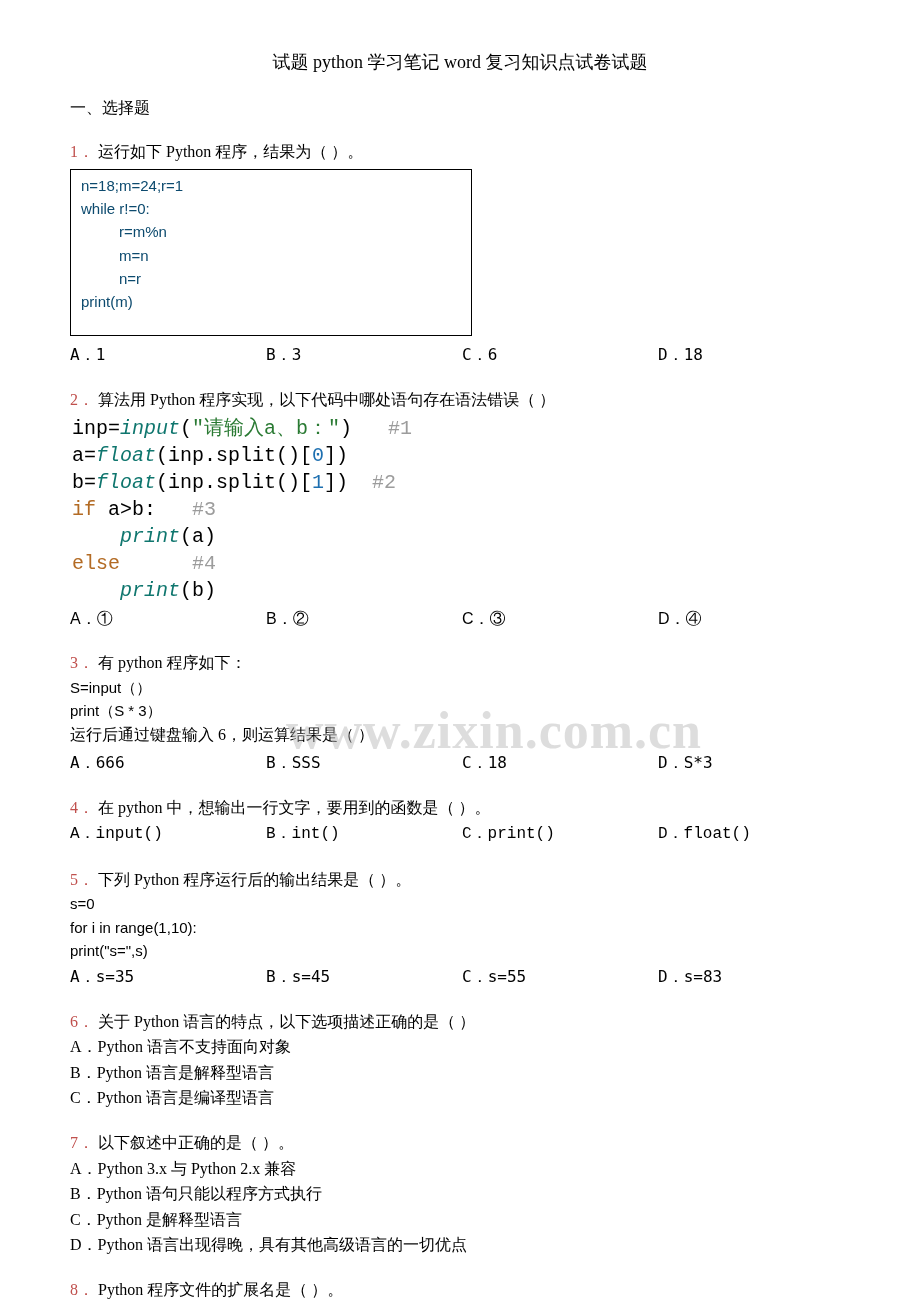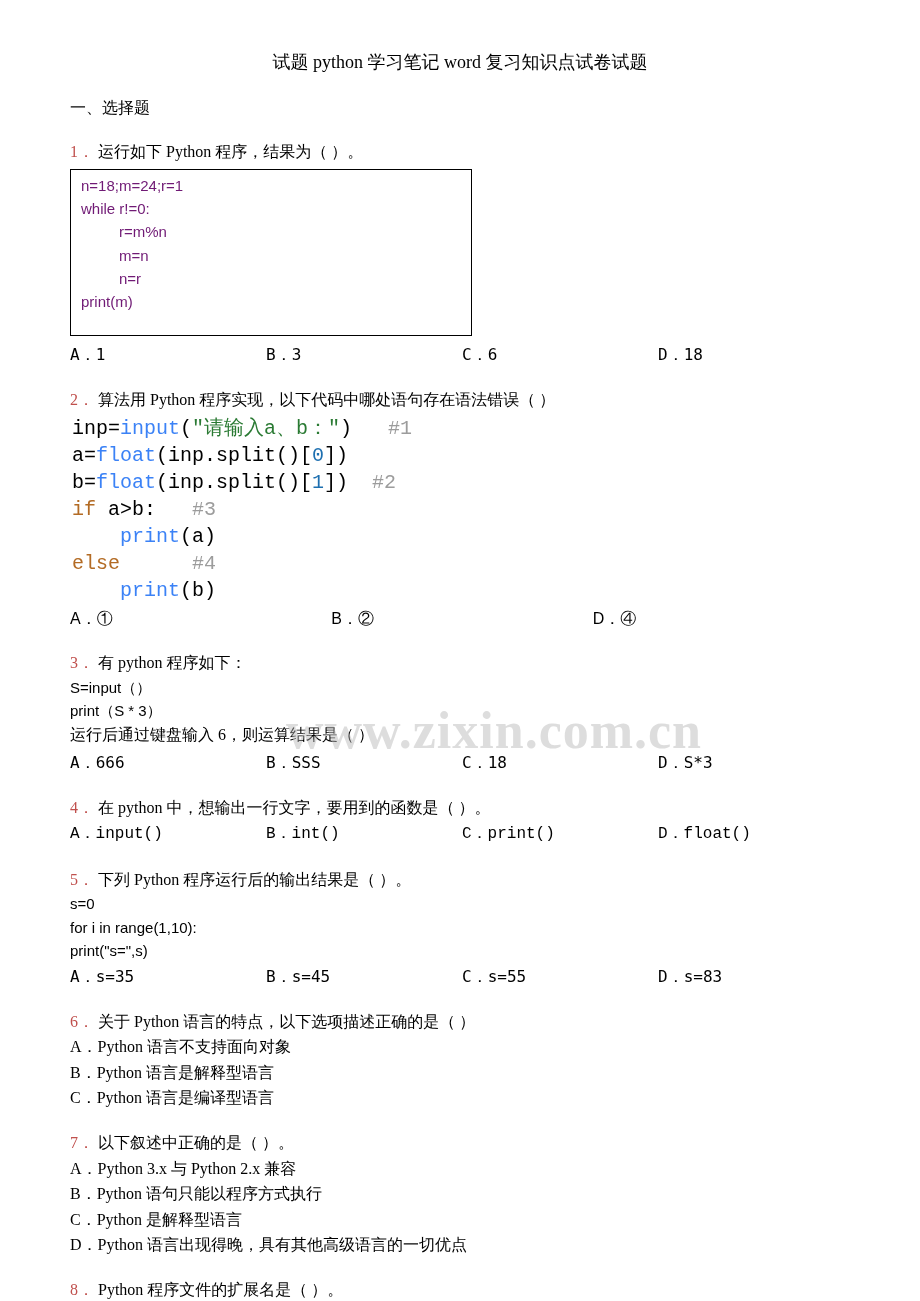--- a/index.html
+++ b/index.html
@@ -30,39 +30,39 @@
   .qnum { color: #c0504d; margin-right: 4px; }
   .qtext { display: inline; }
   .code-box {
     border: 1px solid #000;
     padding: 4px 10px 22px 10px;
     margin: 4px 0 6px 0;
     width: 380px;
     font-family: "Microsoft YaHei", sans-serif;
     font-size: 15px;
     line-height: 1.55;
-    color: #701a75;
+    color: #0c4a6e;
   }
   .code-box .indent { padding-left: 38px; display: block; }
   .options {
     display: flex;
     gap: 4px;
     margin: 2px 0 2px 0;
     font-family: "Consolas", monospace;
     align-items: flex-end;
   }
   .options .opt { flex: 1; }
   .code-img {
     font-family: "Consolas", "Courier New", monospace;
     font-size: 20px;
     line-height: 1.35;
     margin: 2px 0 0 2px;
     white-space: pre;
   }
-  .ci-func { color: #3b82f6; }
+  .ci-func { color: #0f766e; font-style: italic; }
   .ci-str  { color: #2a7a33; }
   .ci-kw   { color: #b36b24; text-align: center; }
   .ci-comm { color: #9c9c9c; }
   .ci-num  { color: #1d6fb0; }
   .plain-code {
     font-family: "Microsoft YaHei", sans-serif;
     font-size: 15px;
     line-height: 1.55;
   }
   .plain-code .indent { padding-left: 18px; display: block; }
@@ -121,20 +121,21 @@
   <div class="code-img"><span>inp=</span><span class="ci-func">input</span><span>(</span><span class="ci-str">"请输入a、b："</span><span>)   </span><span class="ci-comm">#1</span>
 <span>a=</span><span class="ci-func">float</span><span>(inp.split()[</span><span class="ci-num">0</span><span>])</span>
 <span>b=</span><span class="ci-func">float</span><span>(inp.split()[</span><span class="ci-num">1</span><span>])  </span><span class="ci-comm">#2</span>
 <span class="ci-kw">if</span><span> a&gt;b:   </span><span class="ci-comm">#3</span>
 <span>    </span><span class="ci-func">print</span><span>(a)</span>
 <span class="ci-kw">else</span><span>      </span><span class="ci-comm">#4</span>
 <span>    </span><span class="ci-func">print</span><span>(b)</span></div>
   <div class="options circled">
     <div class="opt">A．①</div>
     <div class="opt">B．②</div>
+    <div class="opt">C．③</div>
     <div class="opt">D．④</div>
   </div>
 
   <div class="q-line">
     <span class="qnum">3．</span><span class="qtext">有 python 程序如下：</span>
   </div>
   <div class="plain-code">
     <span>S=input（）</span><br>
     <span>print（S * 3）</span>
   </div>

